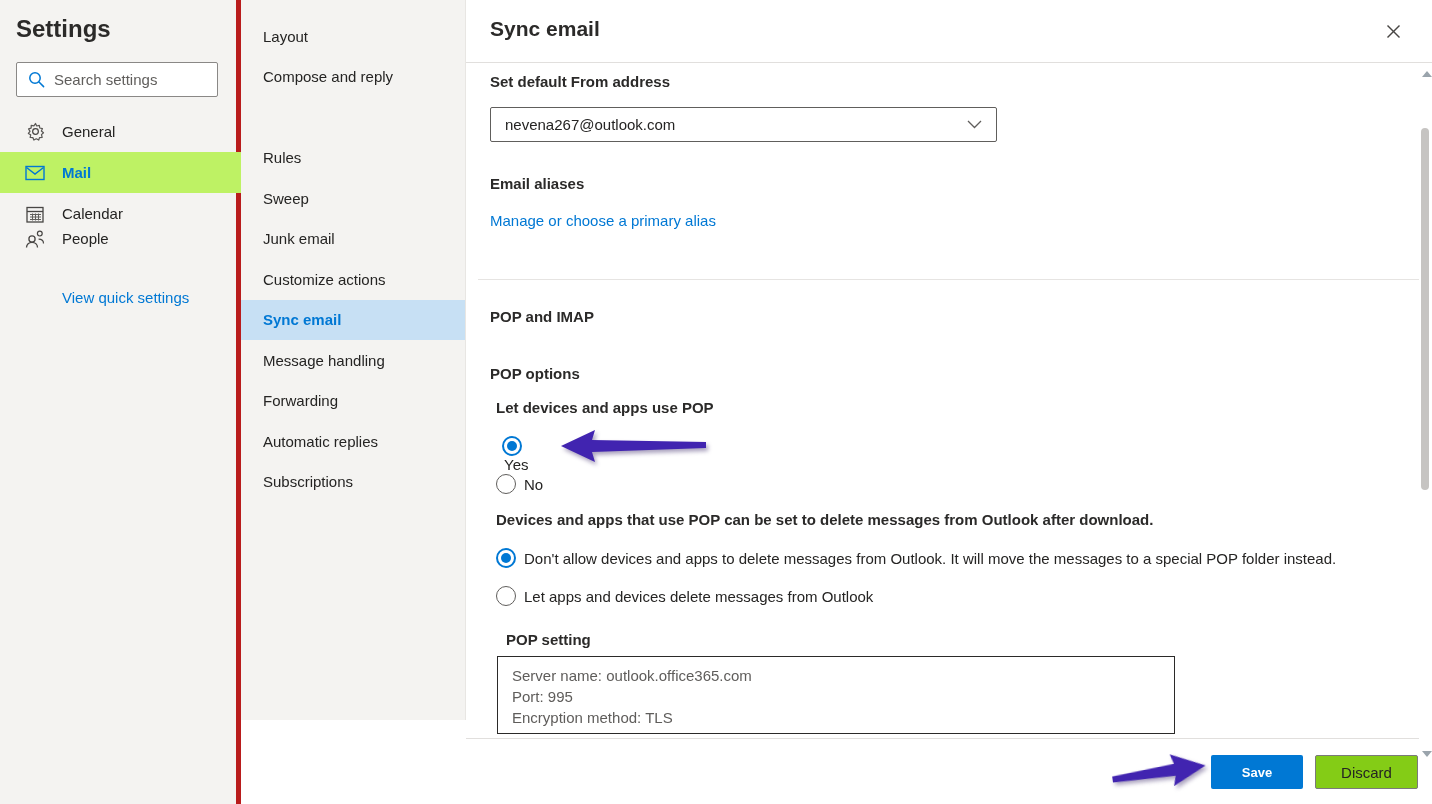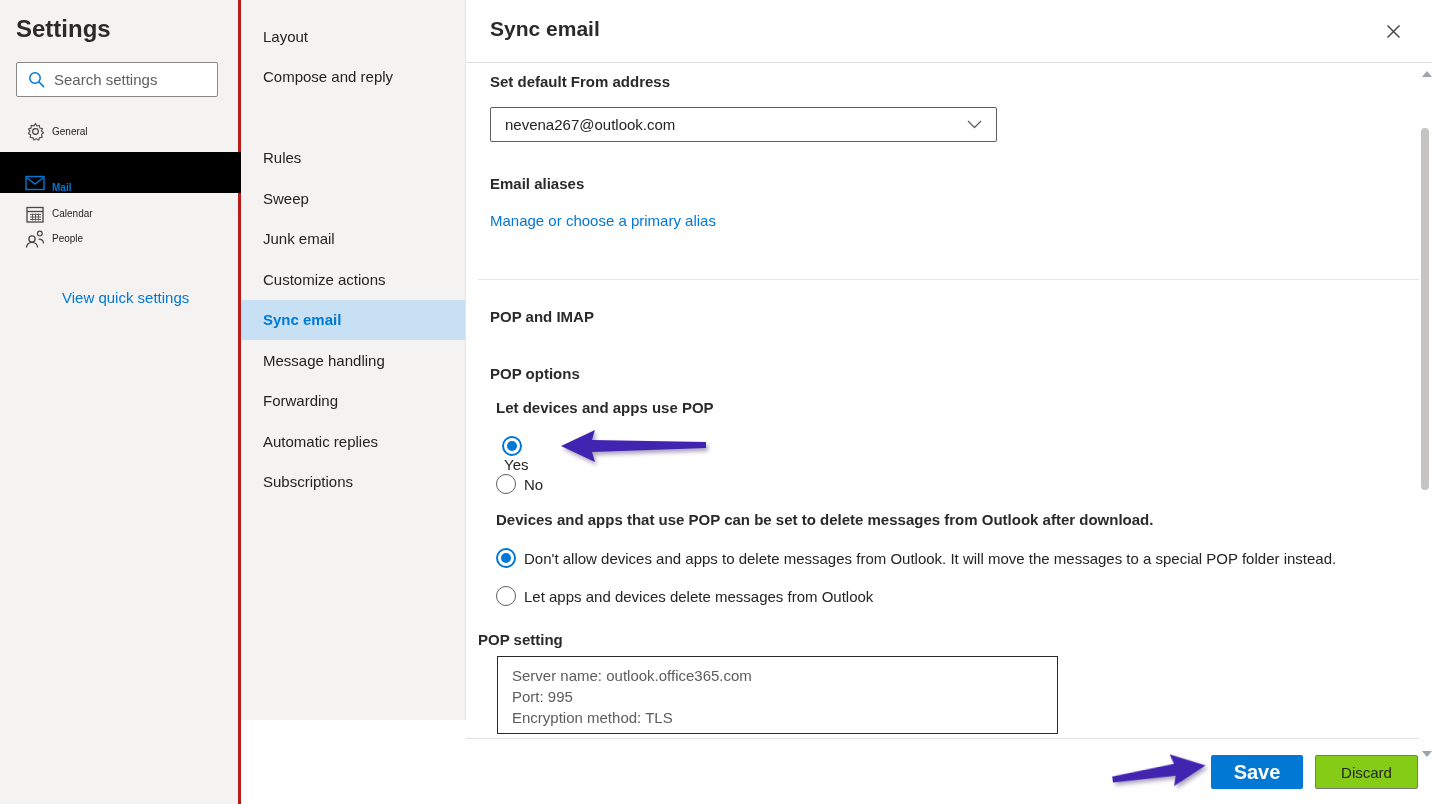--- a/index.html
+++ b/index.html
@@ -2,32 +2,32 @@
 <html><head>
 <meta charset="utf-8">
 <style>
   * { margin:0; padding:0; box-sizing:border-box; }
   html,body { background:#fff; }
   body { font-family:"Liberation Sans", sans-serif; color:#252423; }
   .screen { position:relative; width:1432px; height:804px; background:#fff; overflow:hidden; }
 
   
   .col1 { position:absolute; left:0; top:0; width:241px; height:804px;
-          background:#f4f3f1; border-right:3px solid #b91c1c; }
+          background:#f4f3f1; border-right:5px solid #b91c1c; }
   .settings-title { position:absolute; left:16px; top:15px; font-size:24px; font-weight:700; color:#2b2a29; }
   .searchbox { position:absolute; left:16px; top:62px; width:202px; height:35px; background:#fff;
                border:1px solid #8a8886; border-radius:2px; display:flex; align-items:center; }
   .searchbox svg { margin-left:11px; flex:0 0 auto; }
   .searchbox input { border:none; outline:none; background:transparent; width:150px; margin-left:9px;
                      font-size:15px; font-family:"Liberation Sans",sans-serif; color:#252423; }
   .searchbox input::placeholder { color:#605e5c; }
   .nav1-item { position:absolute; left:0; width:241px; height:41px; display:flex; align-items:center; cursor:pointer; }
   .nav1-item .ic { width:20px; height:20px; margin-left:25px; display:flex; align-items:center; justify-content:center; color:#484644; }
-  .nav1-item .lbl { margin-left:7px; font-size:10px; color:#252423; }
-  .nav1-item.selected { background:#000000;align-items:flex-end; }
+  .nav1-item .lbl { margin-left:17px; font-size:15px; color:#252423; }
+  .nav1-item.selected { background:#bef264; }
   .nav1-item.selected .lbl { color:#0078d4; font-weight:600; }
   .nav1-item.selected .ic { color:#0078d4; }
   .quick-link { position:absolute; left:62px; top:289px; font-size:15px; color:#0078d4; cursor:pointer; }
 
   
   .col2 { position:absolute; left:241px; top:0; width:225px; height:720px;
           background:#f4f3f1; border-right:1px solid #e8e6e3; }
   .nav2-item { position:absolute; left:0; width:224px; height:40px; line-height:40px;
                padding-left:22px; font-size:15px; color:#252423; cursor:pointer; }
   .nav2-item.selected { background:#c7e0f4; color:#0078d4; font-weight:600; }
@@ -48,27 +48,27 @@
   .big-label { position:absolute; left:24px; top:308px; font-size:15px; font-weight:700; color:#2b2a29; }
 
   .radio-row { position:absolute; display:flex; align-items:center; cursor:pointer; }
   .radio { width:20px; height:20px; border-radius:50%; border:1px solid #605e5c; background:#fff; flex:0 0 auto; }
   .radio.on { border:2px solid #0078d4; position:relative; }
   .radio.on::after { content:""; position:absolute; left:3px; top:3px; right:3px; bottom:3px;
                      border-radius:50%; background:#0078d4; }
   .radio-row .rlbl { margin-left:8px; font-size:15px; color:#252423; white-space:nowrap; }
 
   .plain-label { position:absolute; font-size:15px; font-weight:700; color:#2b2a29; }
-  .pop-box { position:absolute; left:31px; top:656px; width:561px; height:78px; background:#fff;
+  .pop-box { position:absolute; left:31px; top:656px; width:678px; height:78px; background:#fff;
              border:1px solid #2b2a29; padding:8px 0 0 14px; }
   .pop-box .line { font-size:15px; line-height:21px; color:#5f5d5b; }
 
   .footer-bar { position:absolute; left:0; top:739px; width:966px; height:65px; background:#fff; }
   .btn-save { position:absolute; left:745px; top:755px; width:92px; height:34px; background:#0078d4;
-              border:none; border-radius:2px; color:#fff; font-size:20px; font-weight:600;
+              border:none; border-radius:2px; color:#fff; font-size:13px; font-weight:600;
               font-family:"Liberation Sans",sans-serif; cursor:pointer; }
   .btn-discard { position:absolute; left:849px; top:755px; width:103px; height:34px; background:#84cc16;
                  border:1px solid #7a7a7a; border-radius:2px; color:#252423; font-size:15px;
                  font-family:"Liberation Sans",sans-serif; cursor:pointer; }
 
   .annot { position:absolute; filter:drop-shadow(2px 3px 2px rgba(40,20,90,0.40)); pointer-events:none; }
 
   
   .sb-track { position:absolute; left:953px; top:63px; width:13px; height:699px; background:#fff; }
   .sb-arrow { position:absolute; left:956px; width:0; height:0; border-left:5px solid transparent;
@@ -213,21 +213,21 @@
     <div class="radio-row" style="left:30px; top:548px;">
       <span class="radio on"></span>
       <span class="rlbl">Don't allow devices and apps to delete messages from Outlook. It will move the messages to a special POP folder instead.</span>
     </div>
 
     <div class="radio-row" style="left:30px; top:586px;">
       <span class="radio"></span>
       <span class="rlbl">Let apps and devices delete messages from Outlook</span>
     </div>
 
-    <div class="sec-label" style="left:12px; top:631px;">POP setting</div>
+    <div class="sec-label" style="left:40px; top:631px;">POP setting</div>
 
     <div class="pop-box">
       <div class="line">Server name: outlook.office365.com</div>
       <div class="line">Port: 995</div>
       <div class="line">Encryption method: TLS</div>
     </div>
 
     <div class="hdiv" style="left:0; top:738px; width:966px;"></div>
     <div class="footer-bar"></div>
 

